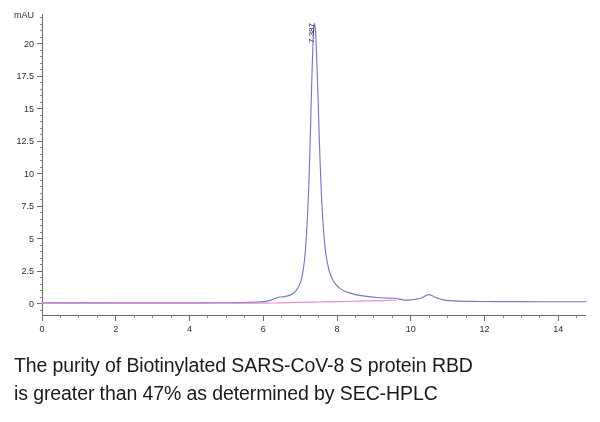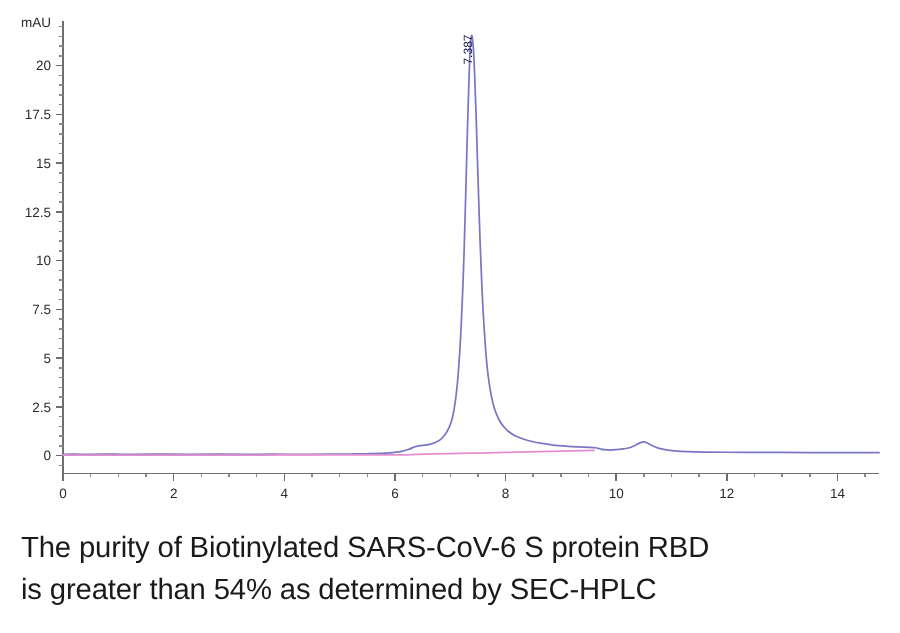--- a/index.html
+++ b/index.html
@@ -219,17 +219,17 @@
         </g>
 
       <g id="annotations-group">
           <text x="314.4425762711864" y="22.99578059071729" text-anchor="end" class="peak-label" transform="rotate(-90 314.44 23.00)">7.387</text>
         </g>
 
     </svg>
   </div>
 
   <div id="caption">
-    <span class="cap-line">The purity of Biotinylated SARS-CoV-6 S protein RBD</span>
-    <span class="cap-line">is greater than 54% as determined by SEC-HPLC</span>
+    <span class="cap-line">The purity of Biotinylated SARS-CoV-8 S protein RBD</span>
+    <span class="cap-line">is greater than 47% as determined by SEC-HPLC</span>
   </div>
 
 </div>
 
 </body></html>

